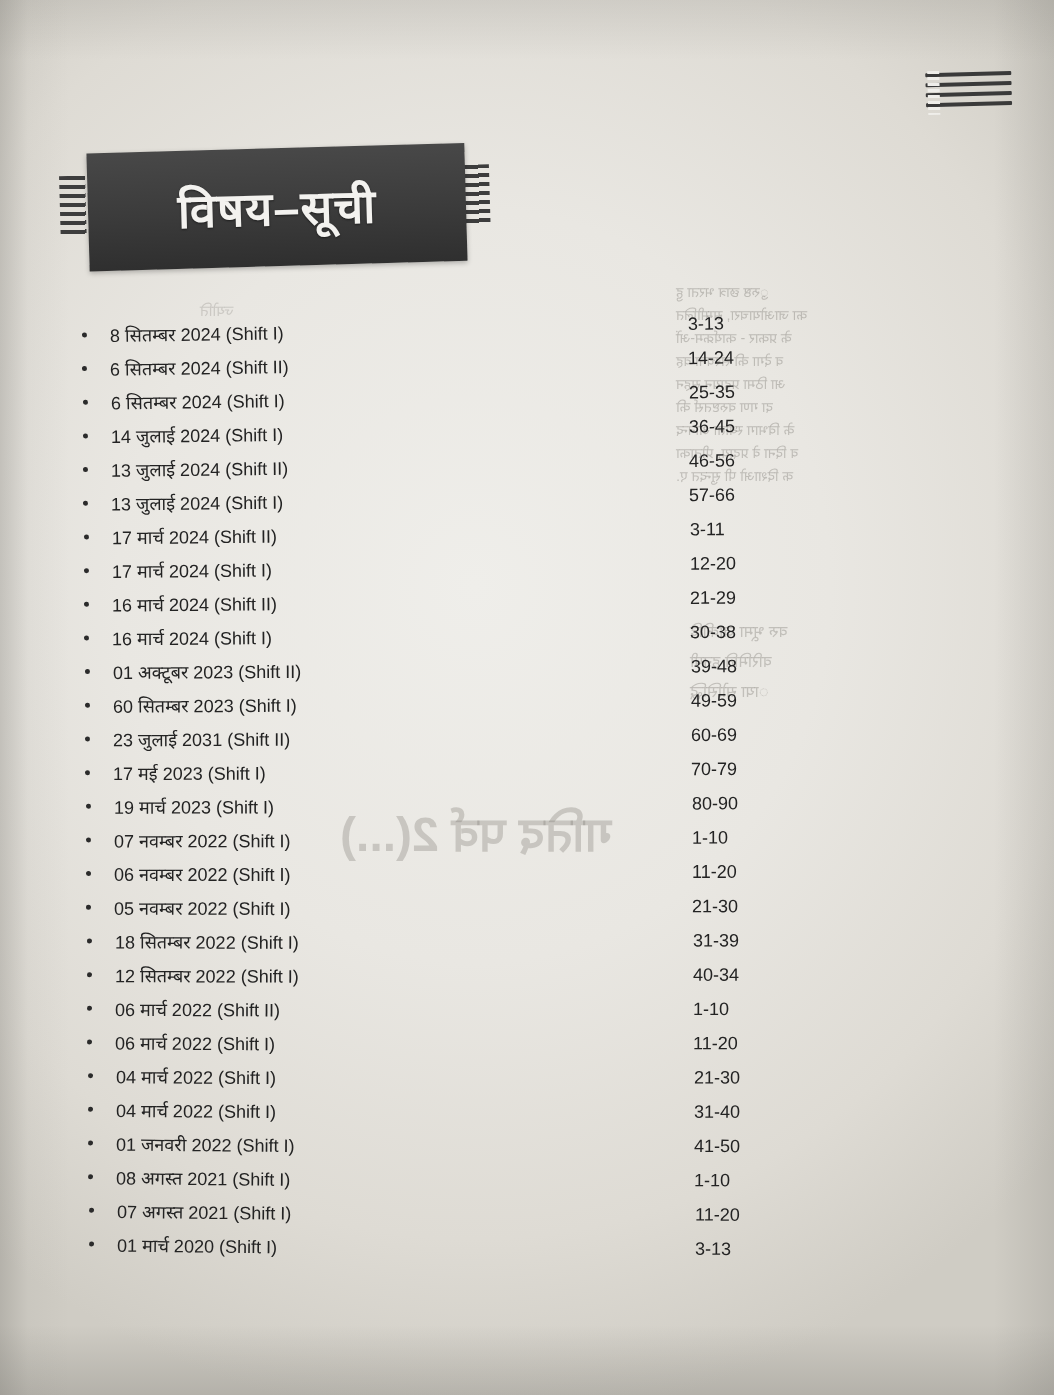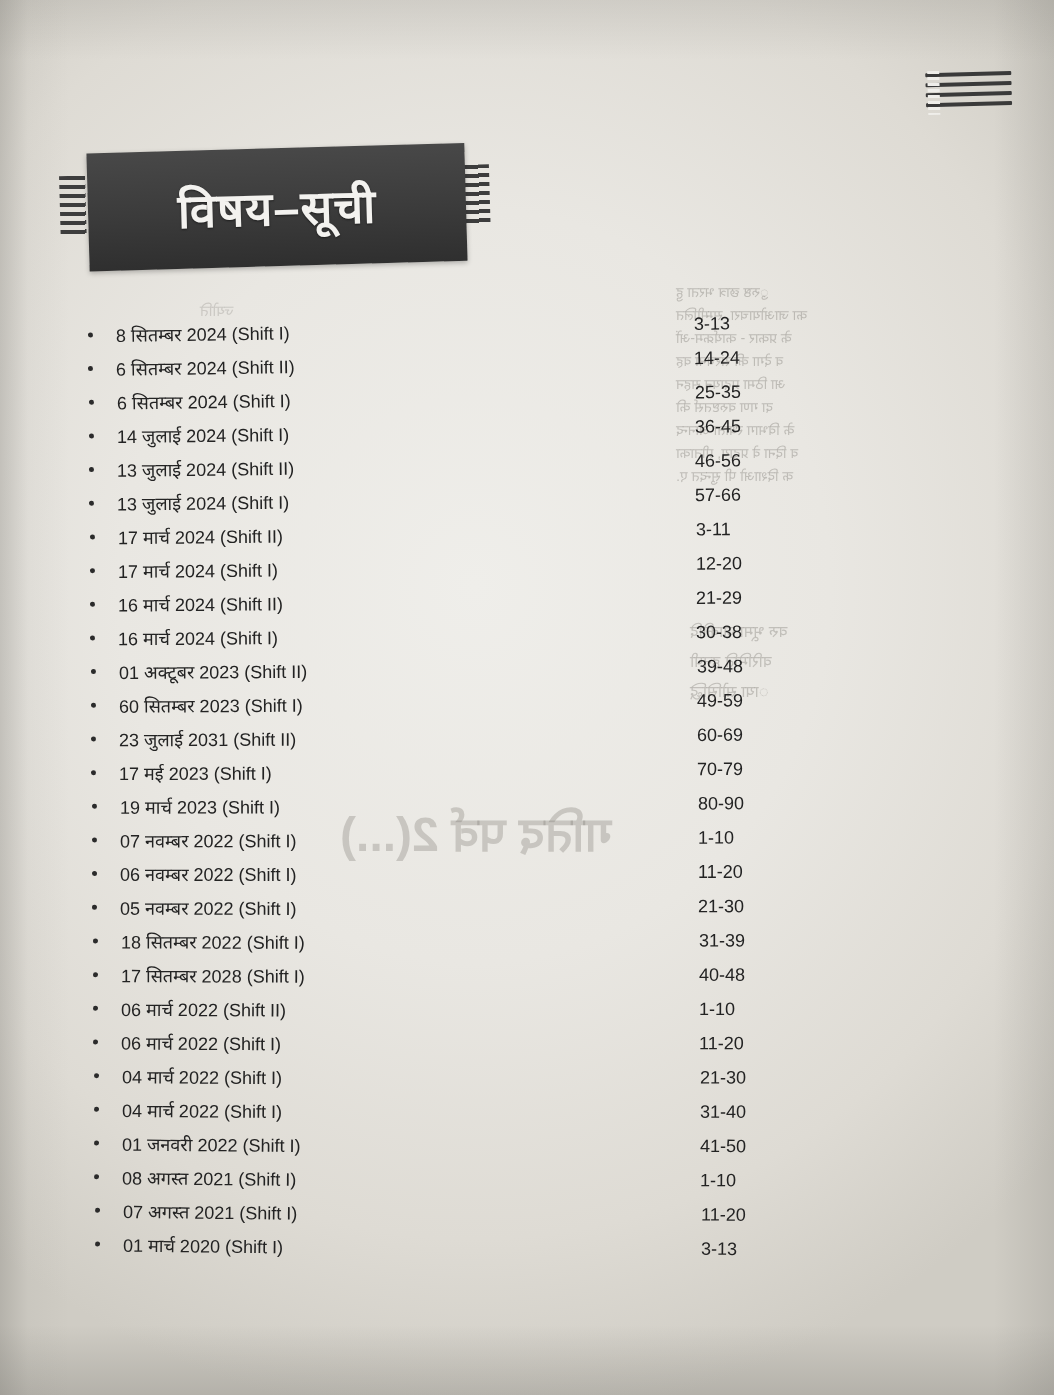--- a/index.html
+++ b/index.html
@@ -110,21 +110,21 @@
     width: 26px;
     height: 60px;
     background: repeating-linear-gradient(180deg, #3d3d3d 0px, #3d3d3d 4px, transparent 4px, transparent 9px);
   }
   .hatch.left  { left: -12px; }
   .hatch.right { left: 392px; }
 
   
   #contents {
     position: absolute;
-    left: 88px;
+    left: 82px;
     top: 318px;
     width: 700px;
   }
   .toc-row {
     position: relative;
     height: 34px;
     color: #262626;
   }
   .bullet {
     position: absolute;
@@ -329,22 +329,22 @@
         <span class="toc-label">05 नवम्बर 2022 (Shift I)</span>
         <span class="toc-pages">21-30</span>
       </div>
       <div class="toc-row" style="transform: rotate(0.09deg); margin-left: 4.5px;">
         <span class="bullet"></span>
         <span class="toc-label">18 सितम्बर 2022 (Shift I)</span>
         <span class="toc-pages">31-39</span>
       </div>
       <div class="toc-row" style="transform: rotate(0.14deg); margin-left: 4.8px;">
         <span class="bullet"></span>
-        <span class="toc-label">17 सितम्बर 2028 (Shift I)</span>
-        <span class="toc-pages">40-48</span>
+        <span class="toc-label">12 सितम्बर 2022 (Shift I)</span>
+        <span class="toc-pages">40-34</span>
       </div>
       <div class="toc-row" style="transform: rotate(0.2deg); margin-left: 5px;">
         <span class="bullet"></span>
         <span class="toc-label">06 मार्च 2022 (Shift II)</span>
         <span class="toc-pages">1-10</span>
       </div>
       <div class="toc-row" style="transform: rotate(0.26deg); margin-left: 5.3px;">
         <span class="bullet"></span>
         <span class="toc-label">06 मार्च 2022 (Shift I)</span>
         <span class="toc-pages">11-20</span>

